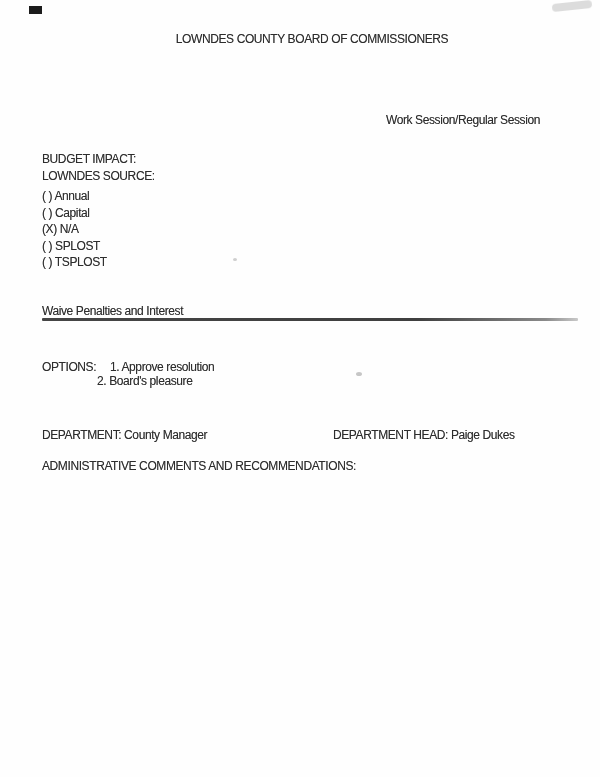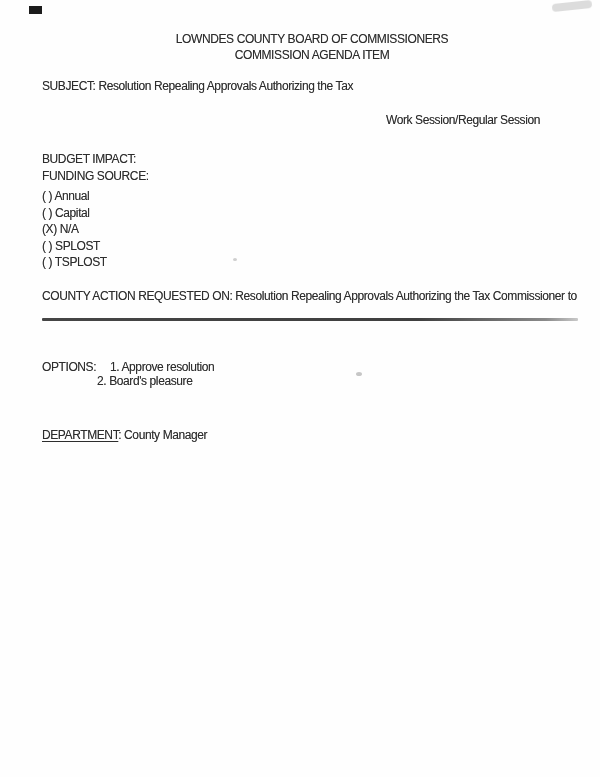--- a/index.html
+++ b/index.html
@@ -20,21 +20,21 @@
     white-space: nowrap;
     text-shadow: 0 0 0.6px rgba(40,40,40,0.45);
   }
   .center {
     left: 0;
     right: 0;
     text-align: center;
     padding-left: 24px;
   }
   .right { text-align: center; }
-  .ul { text-decoration: underline; text-underline-offset: 2px; }
+  .ul { text-underline-offset: 2px; }
   .divider {
     position: absolute;
     left: 42px;
     top: 318px;
     width: 536px;
     height: 2.5px;
     background: linear-gradient(to right, #454545 0%, #3f3f3f 70%, #8a8a8a 94%, #c9c9c9 100%);
     border-radius: 1px;
     filter: blur(0.2px);
   }
@@ -52,44 +52,46 @@
 <body>
 
 <div class="page">
 
   <div class="artifact a-corner"></div>
   <div class="artifact a-smudge"></div>
   <div class="artifact a-speck1"></div>
   <div class="artifact a-speck2"></div>
 
   <div class="line center" style="top:32px">LOWNDES COUNTY BOARD OF COMMISSIONERS</div>
-  <div class="line center" style="top:48px">COMMISSION AGENDA ITEM</div>
 
-  <div class="line" style="left:42px; top:79px">SUBJECT: Resolution Repealing Approvals Authorizing the Tax</div>
 
   <div class="line right" style="right:60px; top:113px">Work Session/Regular Session</div>
 
 
   <div class="line" style="left:42px; top:152px">BUDGET IMPACT:</div>
-  <div class="line" style="left:42px; top:169px">FUNDING SOURCE:</div>
+  <div class="line" style="left:42px; top:169px">LOWNDES SOURCE:</div>
 
   <div class="line" style="left:42px; top:189px">( ) Annual</div>
   <div class="line" style="left:42px; top:206px">( ) Capital</div>
   <div class="line" style="left:42px; top:222px">(X) N/A</div>
   <div class="line" style="left:42px; top:239px">( ) SPLOST</div>
   <div class="line" style="left:42px; top:255px">( ) TSPLOST</div>
 
-  <div class="line" style="left:42px; top:289px">COUNTY ACTION REQUESTED ON: Resolution Repealing Approvals Authorizing the Tax Commissioner to</div>
+  <div class="line" style="left:42px; top:304px">Waive Penalties and Interest</div>
 
   <div class="divider"></div>
 
 
   <div class="line" style="left:42px; top:360px">OPTIONS:</div>
   <div class="line" style="left:110px; top:360px">1. Approve resolution</div>
   <div class="line" style="left:97px; top:374px">2. Board's pleasure</div>
 
 
   <div class="line" style="left:42px; top:428px">
     <span class="ul">DEPARTMENT</span><span>: County Manager</span>
   </div>
+  <div class="line" style="left:333px; top:428px">
+    <span class="ul">DEPARTMENT HEAD</span><span>: Paige Dukes</span>
+  </div>
 
+  <div class="line" style="left:42px; top:459px">ADMINISTRATIVE COMMENTS AND RECOMMENDATIONS:</div>
 
 </div>
 
 </body></html>

